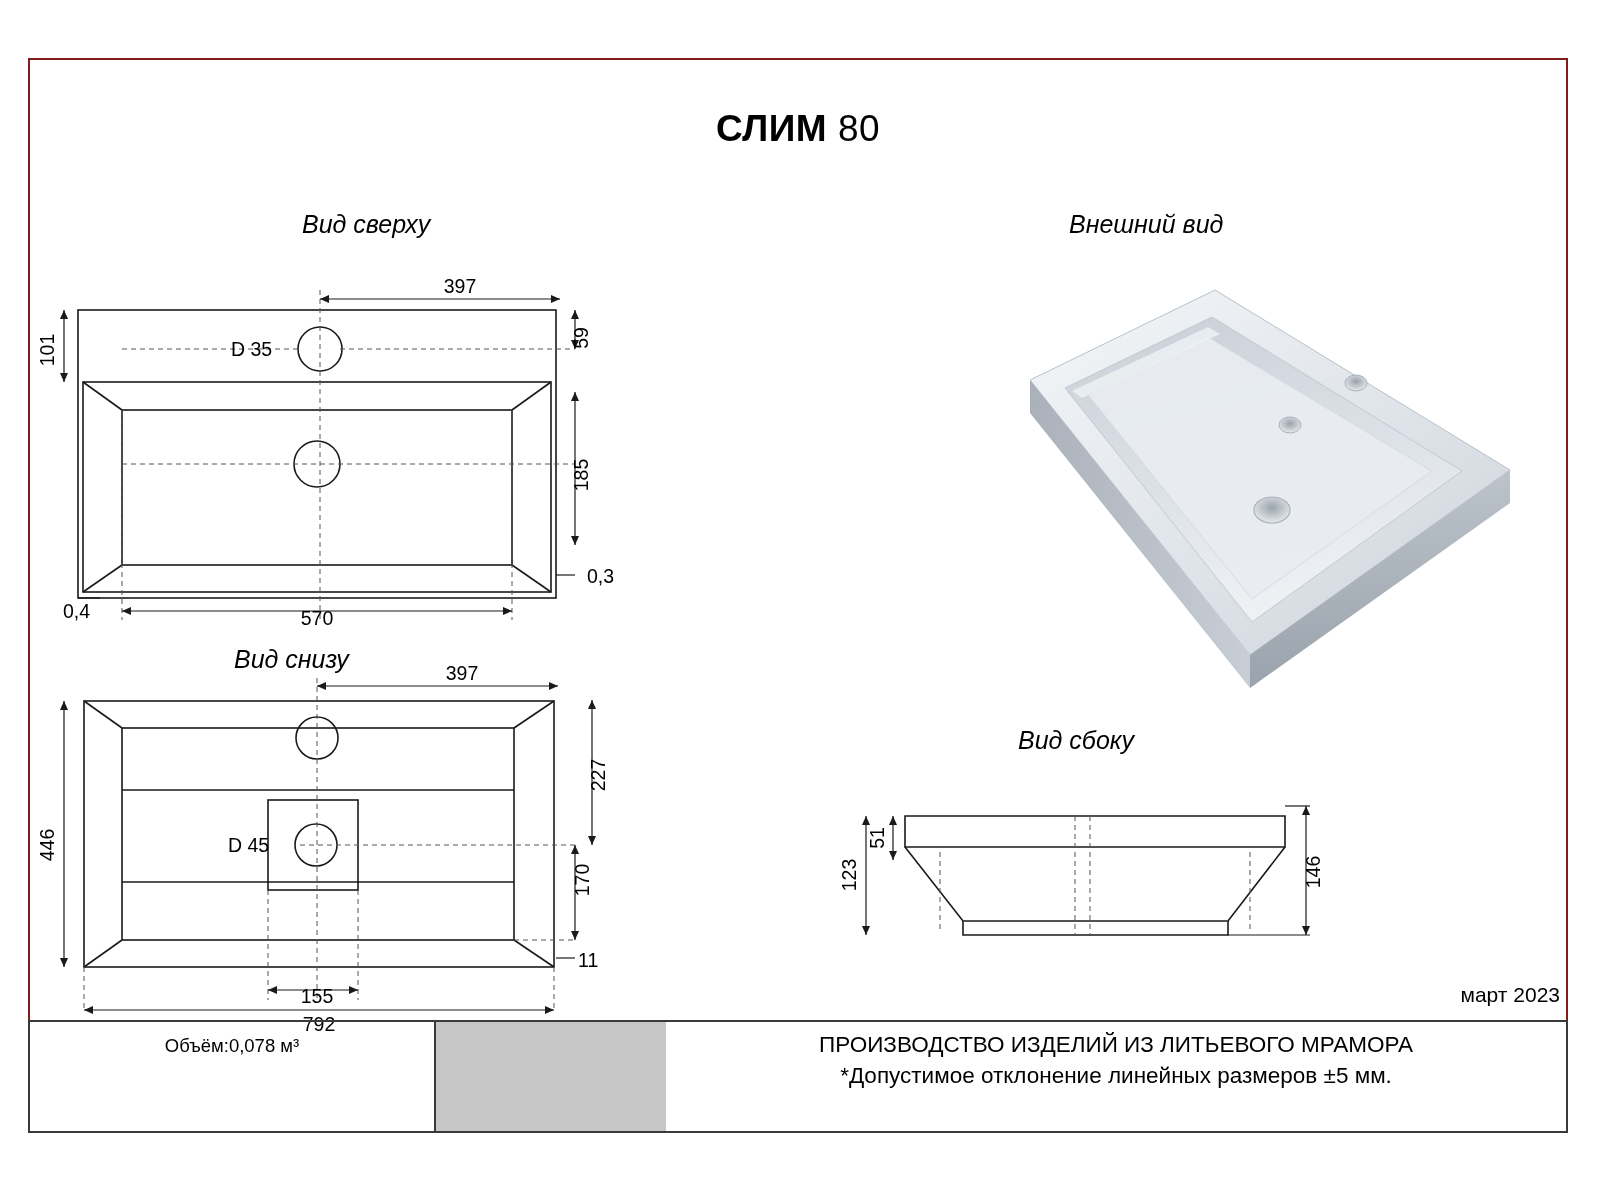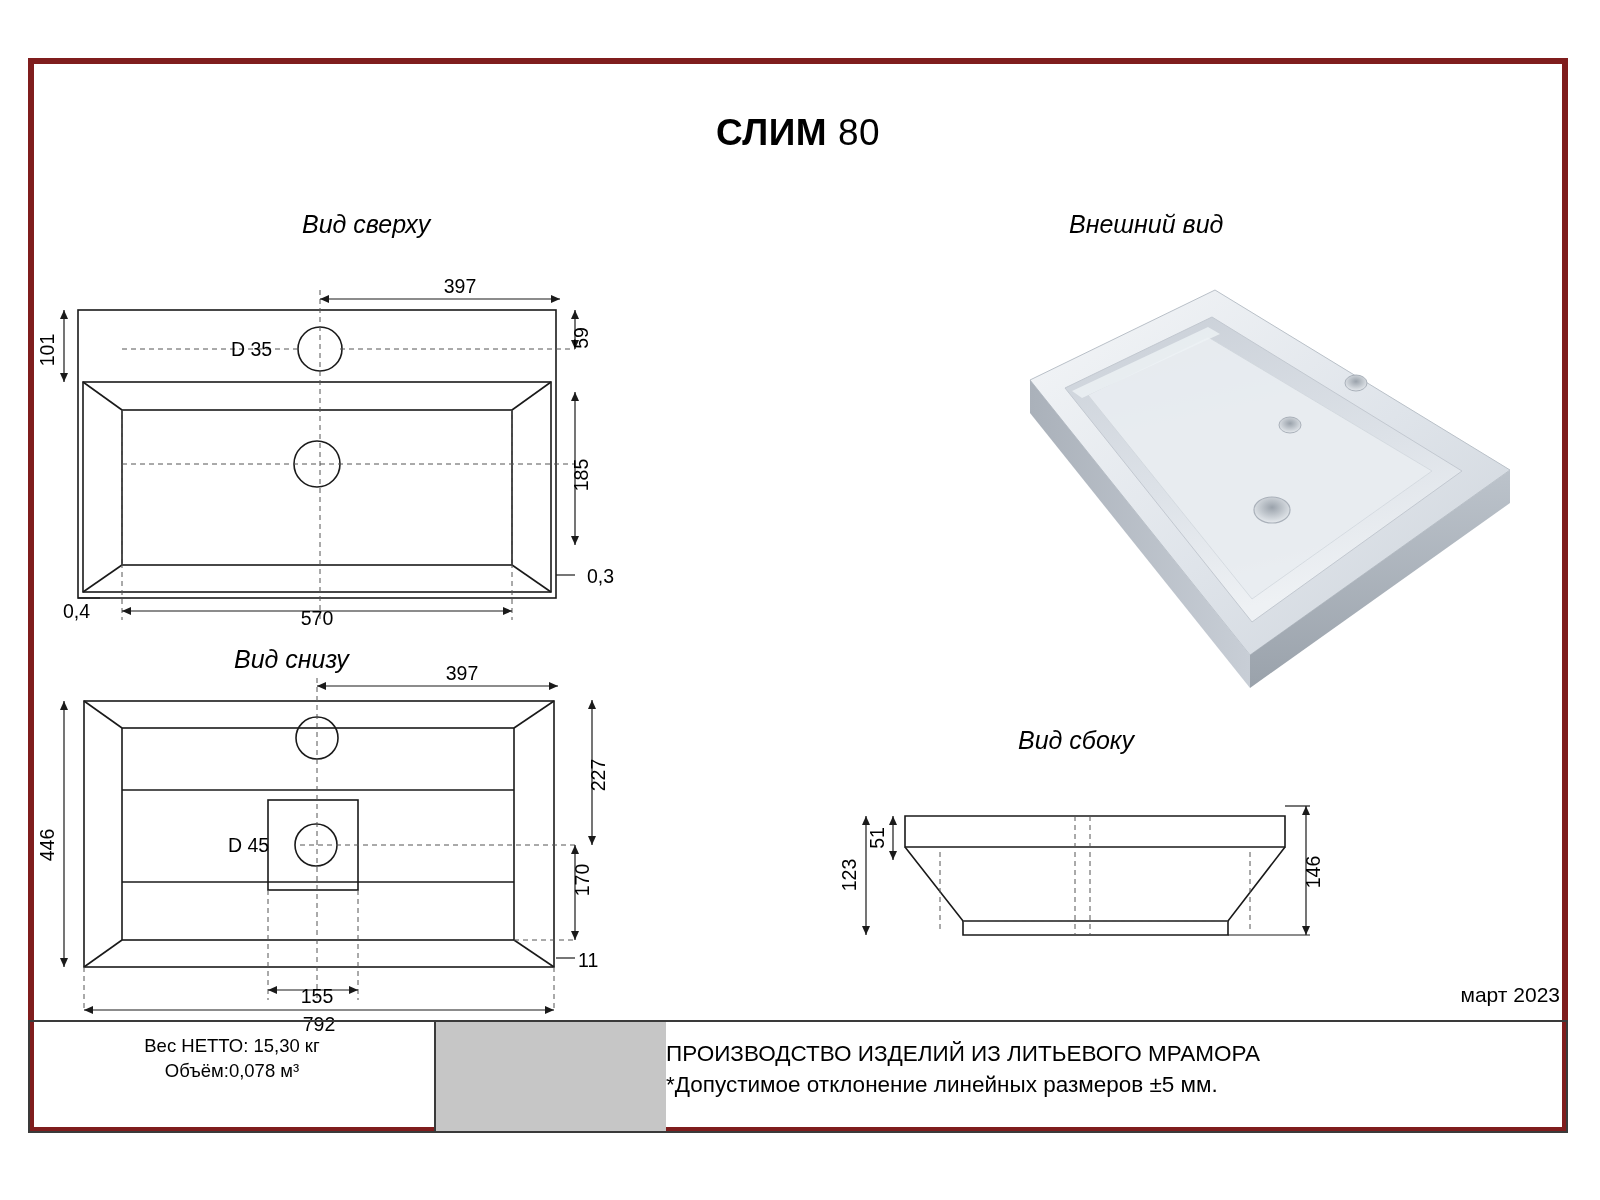--- a/index.html
+++ b/index.html
@@ -14,21 +14,21 @@
     color: #000;
     position: relative;
     overflow: hidden;
   }
   #sheet {
     position: absolute;
     left: 28px;
     top: 58px;
     width: 1540px;
     height: 1075px;
-    border: 6px solid #7f1d1d;
+    border: 2px solid #7f1d1d;
     box-sizing: border-box;
   }
   .ttl {
     position: absolute;
     width: 100%;
     top: 48px;
     text-align: center;
     font-size: 37px;
     letter-spacing: .5px;
   }
@@ -85,21 +85,22 @@
     border-bottom: 2px solid #3a3a3a;
     box-sizing: border-box;
   }
   .foot-right {
     position: absolute;
     left: 638px; top: 0;
     width: 902px; height: 113px;
     border: 2px solid #3a3a3a;
     border-left: none;
     box-sizing: border-box;
-    padding-top: 16px;
+    text-align: center;
+    padding-top: 7px;
     font-size: 22.5px;
     line-height: 31px;
   }
   .datestamp {
     position: absolute;
     right: 40px;
     top: 983px;
     font-size: 21px;
     margin-left: 25px;
   }
@@ -331,21 +332,20 @@
 
   <ellipse cx="470" cy="170" rx="11" ry="8" fill="url(#gHole)" stroke="#aab1ba" stroke-width="1"></ellipse>
   <ellipse cx="536" cy="128" rx="11" ry="8" fill="url(#gHole)" stroke="#aab1ba" stroke-width="1"></ellipse>
   <ellipse cx="452" cy="255" rx="18" ry="13" fill="url(#gHole)" stroke="#aab1ba" stroke-width="1.2"></ellipse>
 </svg>
 
 <div class="datestamp">март 2023</div>
 
 <div class="footer">
   <div class="foot-left">
-    <div>Вес НЕТТО: 15,30 кг</div>
     <div>Объём:0,078 м³</div>
   </div>
   <div class="foot-mid"></div>
   <div class="foot-grey"></div>
   <div class="foot-right">
     <div>ПРОИЗВОДСТВО ИЗДЕЛИЙ ИЗ ЛИТЬЕВОГО МРАМОРА</div>
     <div>*Допустимое отклонение линейных размеров ±5 мм.</div>
   </div>
 </div>
 

